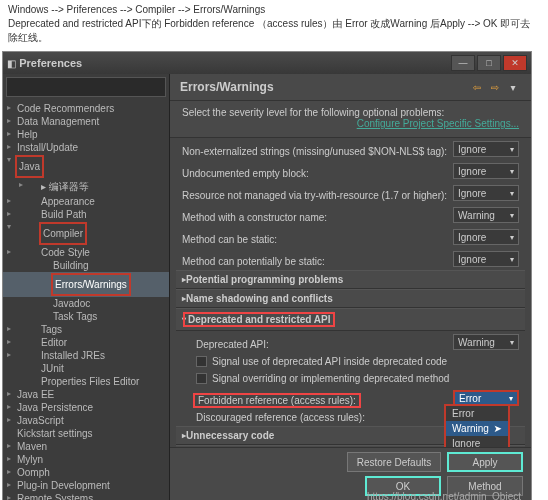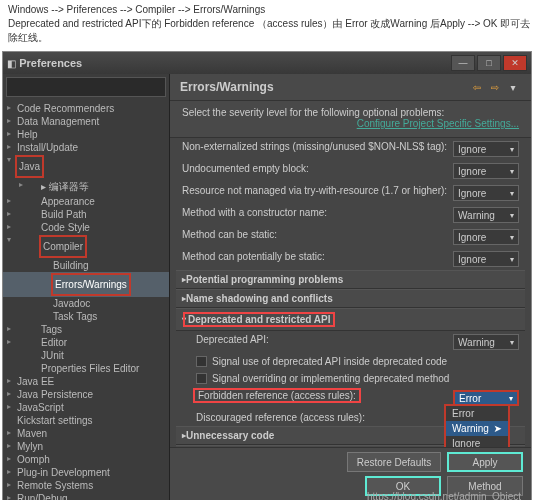--- a/index.html
+++ b/index.html
@@ -24,21 +24,21 @@
 .ind3 { padding-left:50px; }
 .tree-row.sel { background:#55606a; color:#fff; }
 .hlbox { border:2px solid #c0392b; display:inline-block; padding:4px 2px; margin-left:-2px; }
 .right { flex:1; background:#494949; display:flex; flex-direction:column; color:#ccc; }
 .rh { display:flex; align-items:center; padding:6px 10px; border-bottom:1px solid #333; }
 .rh-title { font-size:12px; font-weight:bold; flex:1; }
 .nav-btn { width:16px; height:14px; margin-left:2px; display:flex; align-items:center; justify-content:center; font-size:10px; }
 .desc { padding:6px 12px 8px; border-bottom:1px solid #333; font-size:10px; }
 .desc .link { color:#4a9; text-decoration:underline; float:right; }
 .panel { flex:1; overflow-y:auto; background:#454545; padding:0 6px; }
-.opt-row { display:flex; align-items:flex-start; padding:3px 6px; }
+.opt-row { display:flex; align-items:flex-end; padding:3px 6px; }
 .opt-label { flex:1; font-size:10px; color:#ccc; }
 .drop { width:66px; height:16px; background:#3a3a3a; border:1px solid #666; color:#ccc; padding:0 4px; display:flex; align-items:center; justify-content:space-between; font-size:10px; }
 .drop.hl { border:2px solid #c0392b; background:#2d5a8a; color:#fff; }
 .drop::after { content:"▾"; font-size:8px; }
 .sect { display:flex; align-items:center; padding:3px 6px; background:#4a4a4a; border-top:1px solid #555; border-bottom:1px solid #333; font-weight:bold; }
 .sect::before { content:"▸ "; font-size:8px; }
 .sect.open::before { content:"▾ "; }
 .sub { padding-left:14px; }
 .chk { width:11px; height:11px; background:#333; border:1px solid #666; margin-right:5px; display:inline-block; vertical-align:middle; }
 .hl-inline { border:2px solid #ef4444; padding:0 3px; margin-left:-3px; }
@@ -75,28 +75,29 @@
       <div class="filter"></div>
       <div class="tree">
         <div class="tree-row exp">Code Recommenders</div>
         <div class="tree-row exp">Data Management</div>
         <div class="tree-row exp">Help</div>
         <div class="tree-row exp">Install/Update</div>
         <div class="tree-row exp open"><span class="hlbox">Java</span></div>
         <div class="tree-row ind1 exp">▸ 编译器等</div>
         <div class="tree-row ind2 exp">Appearance</div>
         <div class="tree-row ind2 exp">Build Path</div>
+        <div class="tree-row ind2 exp open"><span class="hlbox">Compiler</span></div>
         <div class="tree-row ind2 exp">Code Style</div>
-        <div class="tree-row ind2 exp open"><span class="hlbox">Compiler</span></div>
         <div class="tree-row ind3">Building</div>
         <div class="tree-row ind3 sel"><span class="hlbox">Errors/Warnings</span></div>
         <div class="tree-row ind3">Javadoc</div>
         <div class="tree-row ind3">Task Tags</div>
         <div class="tree-row ind2 exp">Tags</div>
         <div class="tree-row ind2 exp">Editor</div>
+        <div class="tree-row ind2 exp">Installed JREs</div>
         <div class="tree-row ind2">JUnit</div>
         <div class="tree-row ind2">Properties Files Editor</div>
         <div class="tree-row exp">Java EE</div>
         <div class="tree-row exp">Java Persistence</div>
         <div class="tree-row exp">JavaScript</div>
         <div class="tree-row">Kickstart settings</div>
         <div class="tree-row exp">Maven</div>
         <div class="tree-row exp">Mylyn</div>
         <div class="tree-row exp">Oomph</div>
         <div class="tree-row exp">Plug-in Development</div>

